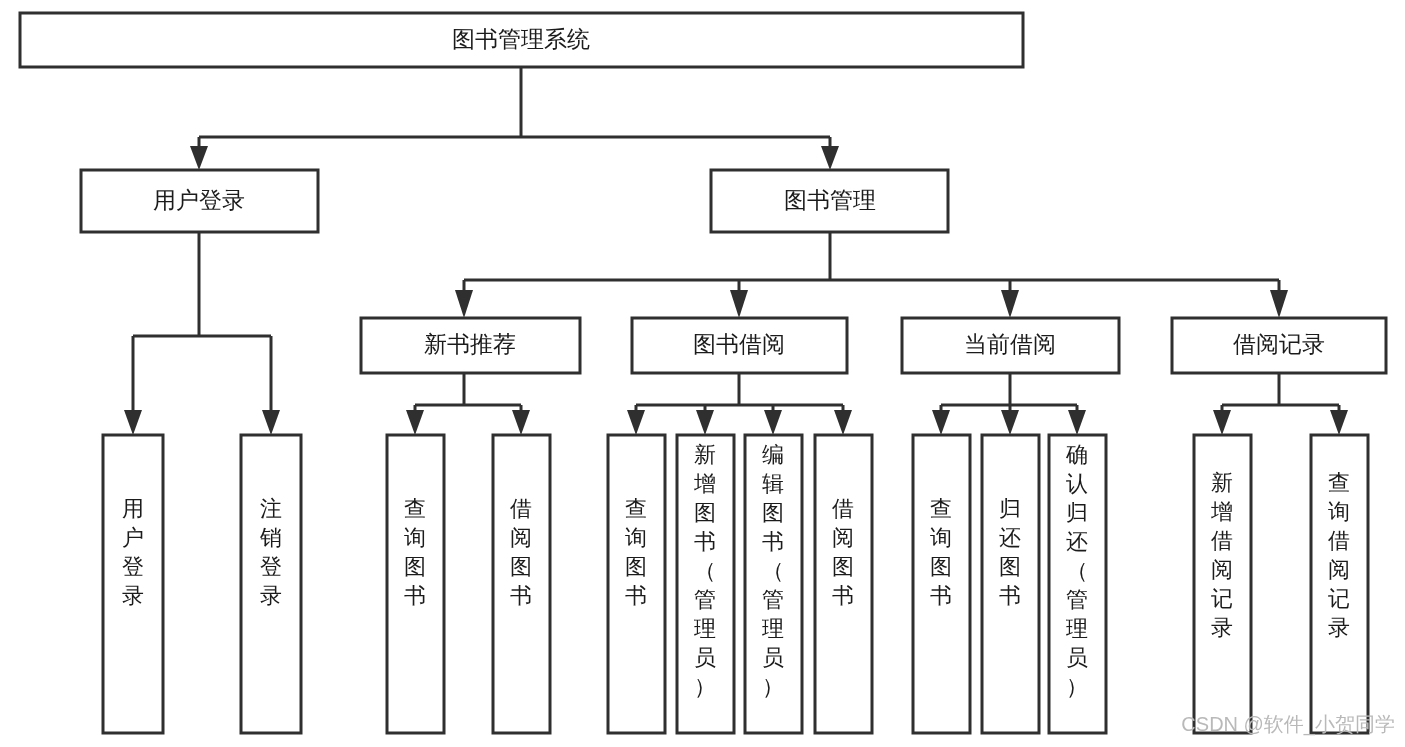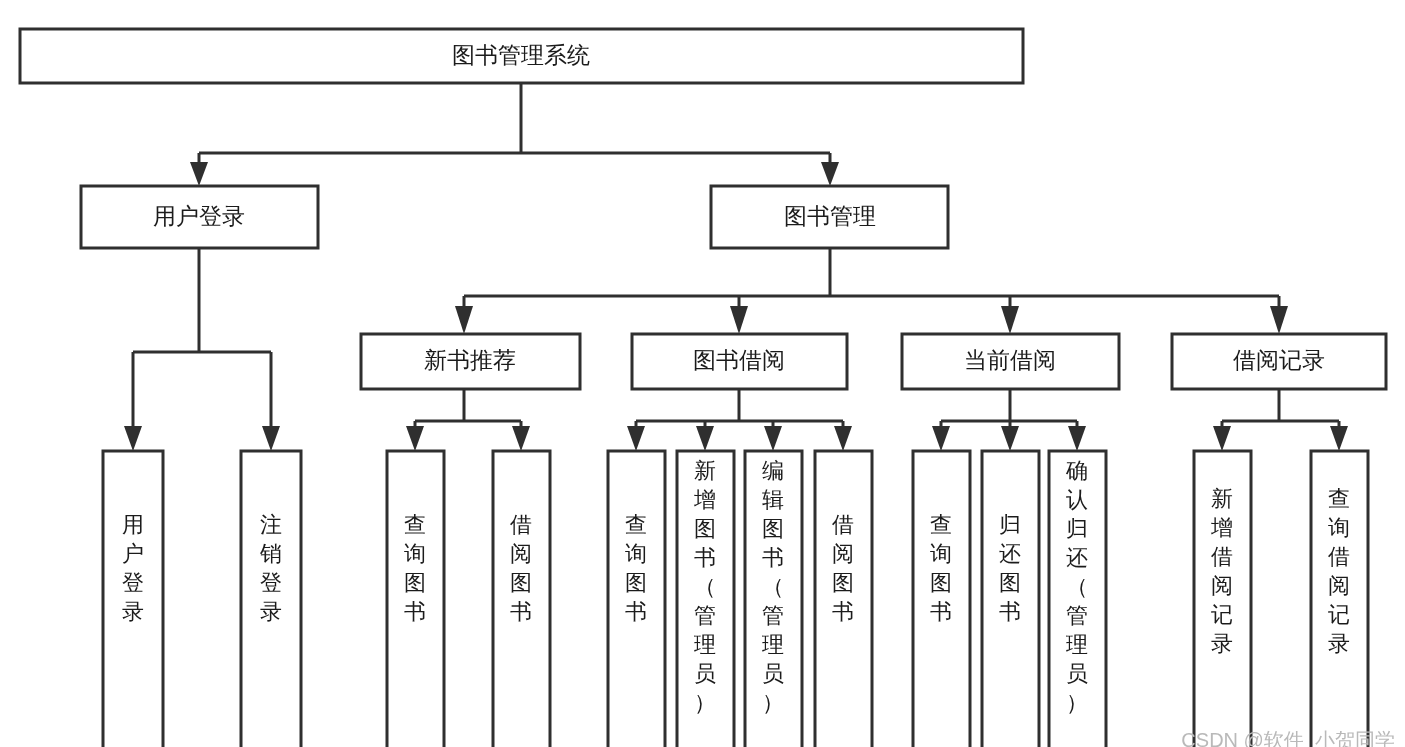--- a/index.html
+++ b/index.html
@@ -10,21 +10,21 @@
   body {
     width: 1405px;
     height: 747px;
     font-family: "Liberation Sans", "DejaVu Sans", sans-serif;
     overflow: hidden;
     position: relative;
   }
   #diagram-root {
     position: absolute;
     left: 0;
-    top: 16px;
+    top: 0;
     width: 1405px;
     height: 631px;
   }
   svg#tree-svg {
     display: block;
     width: 1405px;
     height: 747px;
   }
   .node-box {
     fill: #ffffff;

